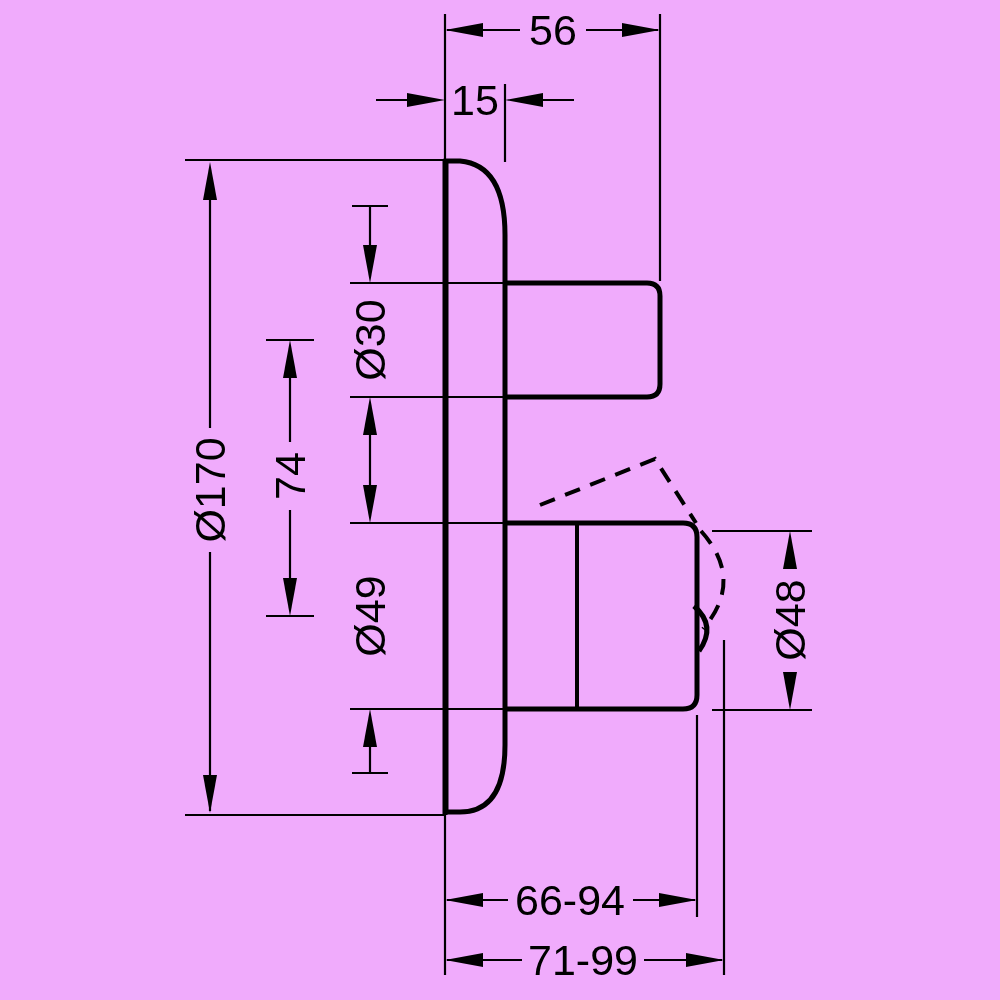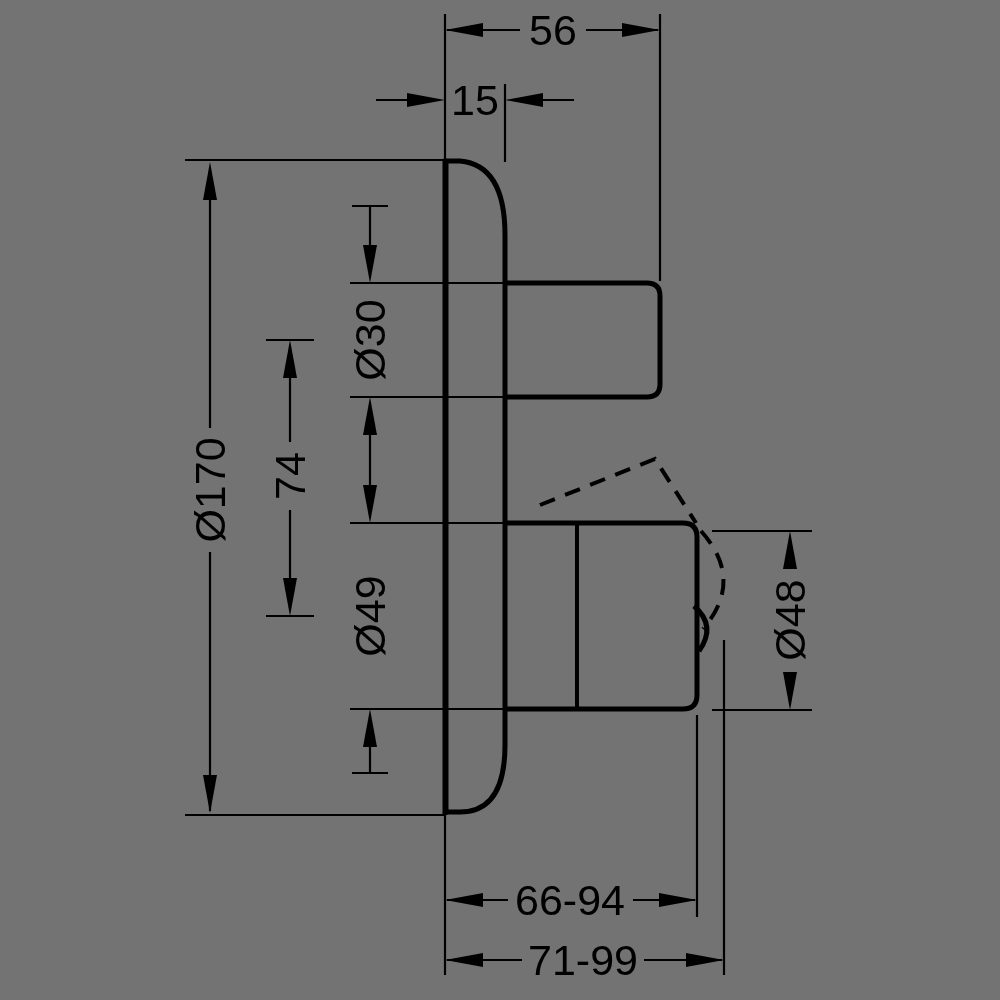--- a/index.html
+++ b/index.html
@@ -1,16 +1,16 @@
 <!DOCTYPE html>
 <html><head>
 <meta charset="utf-8">
 <style>
   html,body{margin:0;padding:0;background:#ffffff;}
-  .stage{position:relative;width:1000px;height:1000px;background:#737373;overflow:hidden;}
+  .stage{position:relative;width:1000px;height:1000px;background:#f0abfc;overflow:hidden;}
   svg{position:absolute;top:0;left:0;}
   text{font-family:"Liberation Sans", sans-serif;font-size:43px;font-weight:400;fill:#000;}
 </style>
 </head>
 <body>
 
 <div class="stage">
 <svg width="1000" height="1000" viewBox="0 0 1000 1000">
 
   <g>

